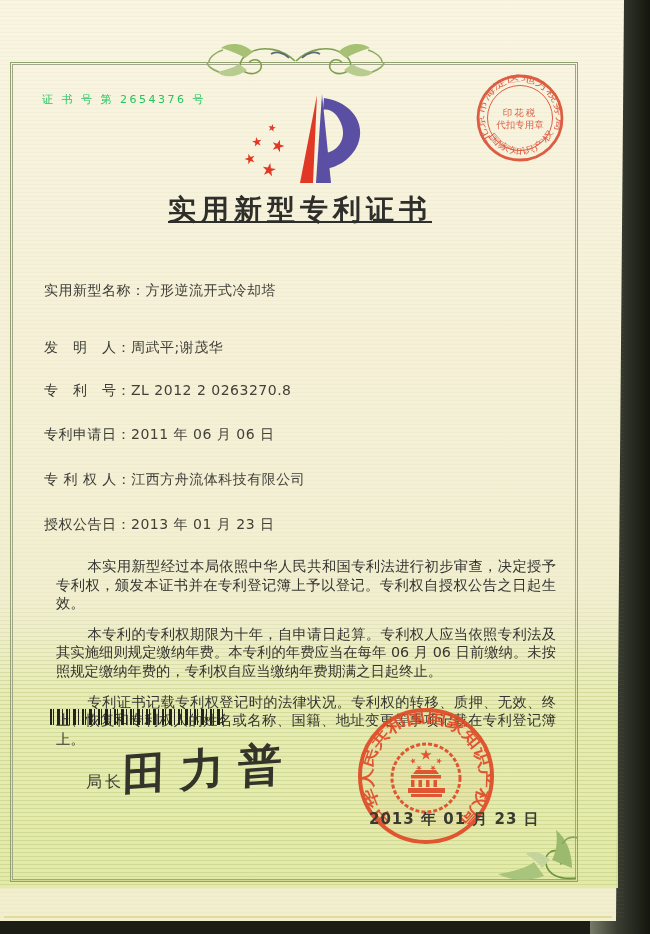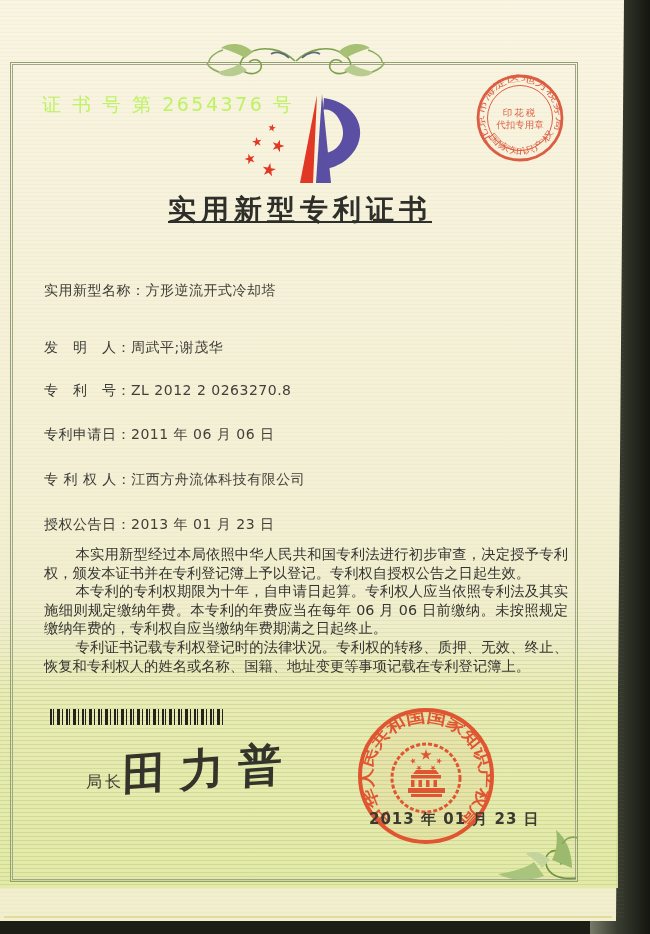--- a/index.html
+++ b/index.html
@@ -15,31 +15,31 @@
            background:repeating-linear-gradient(180deg,rgba(160,160,120,.06) 0 1px,rgba(0,0,0,0) 1px 4px);}
   .green-zone{position:absolute;left:0;top:592px;width:618px;height:296px;pointer-events:none;
       background:
         repeating-linear-gradient(180deg,rgba(141,164,66,.22) 0 1px,rgba(0,0,0,0) 1px 4px),
         linear-gradient(180deg,rgba(233,237,185,0) 0%,rgba(229,234,172,.7) 40%,rgba(226,233,166,.95) 100%);
       -webkit-mask-image:linear-gradient(180deg,transparent 0,#000 95px);
       mask-image:linear-gradient(180deg,transparent 0,#000 95px);}
   .frame{position:absolute;left:10px;top:62px;width:566px;height:818px;
          border:1px solid #92a26f;z-index:2;}
   .frame::after{content:"";position:absolute;inset:1px;border:1px solid #a0a58b;}
-  .cert-no{position:absolute;left:42px;top:92px;font-size:19px;letter-spacing:2.5px;
-           color:#bef264;z-index:3;}
+  .cert-no{position:absolute;left:42px;top:92px;font-size:11px;letter-spacing:2.5px;
+           color:#22c55e;z-index:3;}
   .title{position:absolute;left:130px;top:191px;width:340px;text-align:center;
          font-size:28px;font-weight:bold;letter-spacing:5px;color:#2e2e2a;z-index:3;
          font-family:"DejaVu Serif","Liberation Serif",serif;text-decoration:underline;}
   .row{position:absolute;left:44px;font-size:14px;color:#3b3b35;letter-spacing:.5px;z-index:3;white-space:nowrap;}
   .row .val{color:#403f38;}
   .row1{top:282px}.row2{top:339px}.row3{top:382px}.row4{top:426px}.row5{top:471px}.row6{top:516px}
   .body-text{position:absolute;left:44px;top:545px;width:524px;z-index:3;
              font-size:14.3px;line-height:18.6px;color:#343430;text-align:justify;}
-  .body-text p{margin:0;text-indent:2.2em;}
+  .body-text p{margin:12px;text-indent:2.2em;}
   .barcode{position:absolute;left:50px;top:709px;width:173px;height:16px;z-index:4;
       background:repeating-linear-gradient(90deg,
         #23221c 0 2px,rgba(0,0,0,0) 2px 3px,
         #23221c 3px 4px,rgba(0,0,0,0) 4px 7px,
         #23221c 7px 10px,rgba(0,0,0,0) 10px 12px,
         #23221c 12px 13px,rgba(0,0,0,0) 13px 16px);}
   .sig-title{position:absolute;left:86px;top:772px;font-size:16px;letter-spacing:3px;color:#3c3c35;z-index:4;}
   .sig-name{position:absolute;left:122px;top:740px;font-size:44px;font-weight:600;letter-spacing:14px;
             color:#2b2b24;z-index:4;transform:rotate(-4deg) skewX(-5deg);opacity:.95;
             font-family:"DejaVu Serif","Liberation Serif",serif;}

